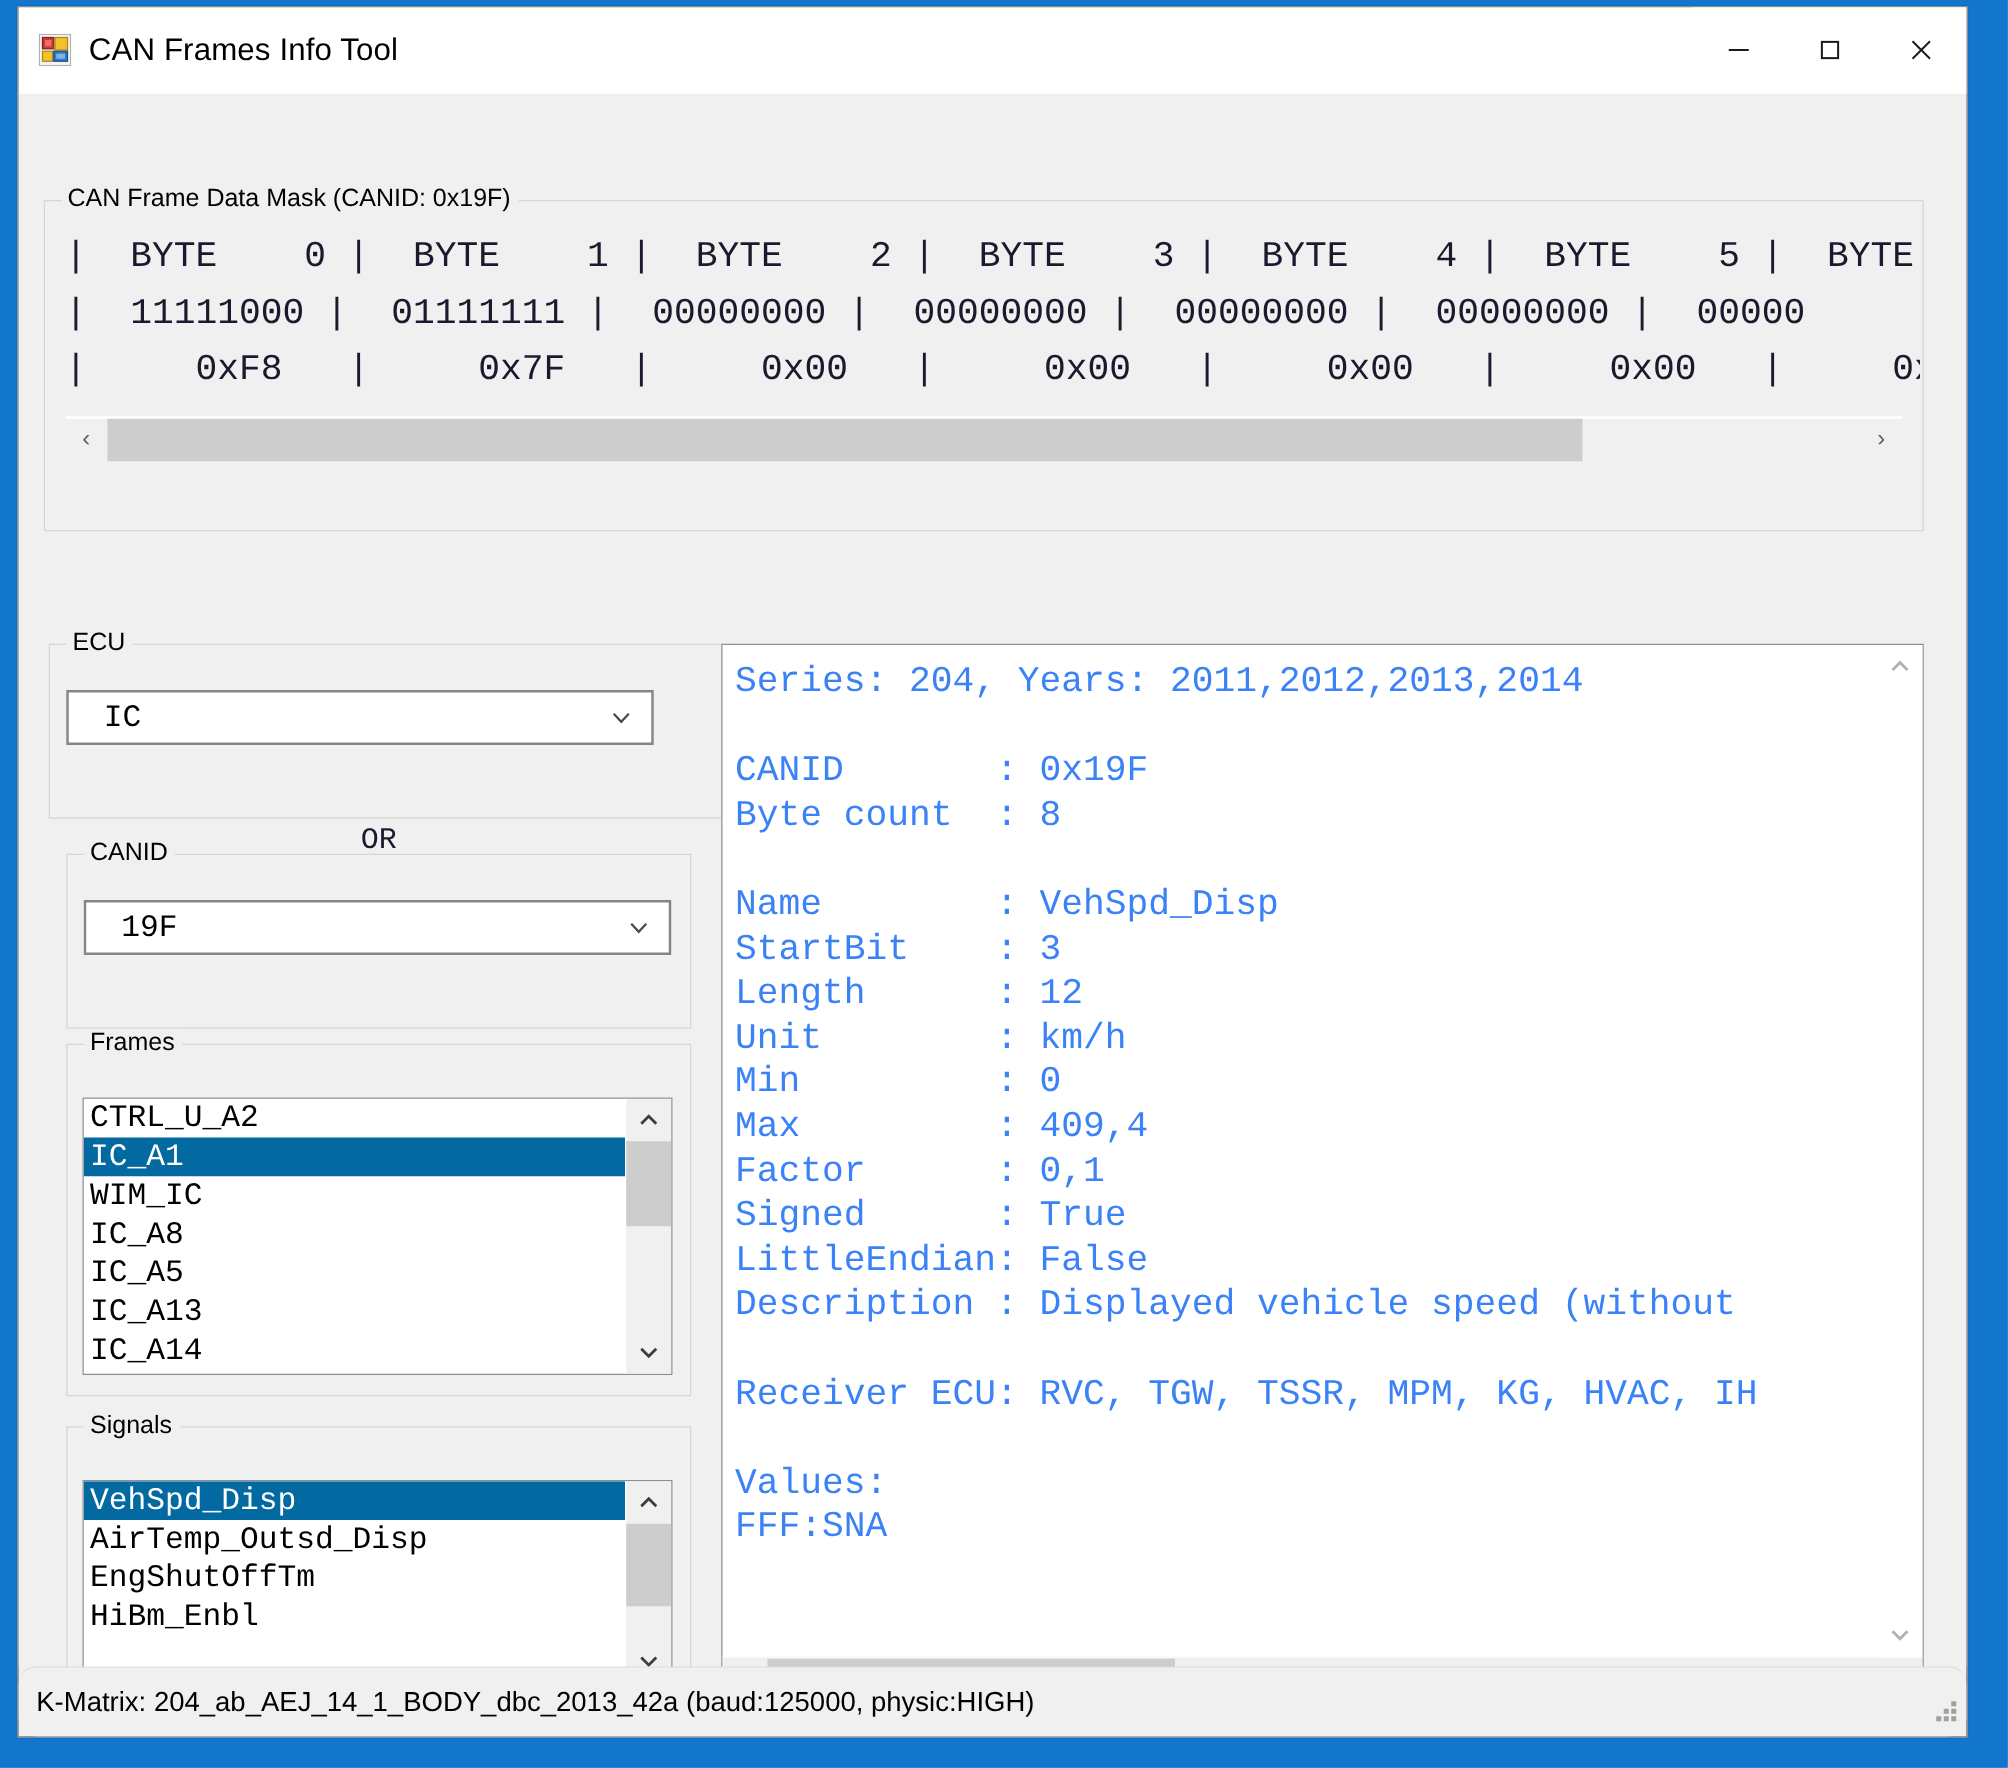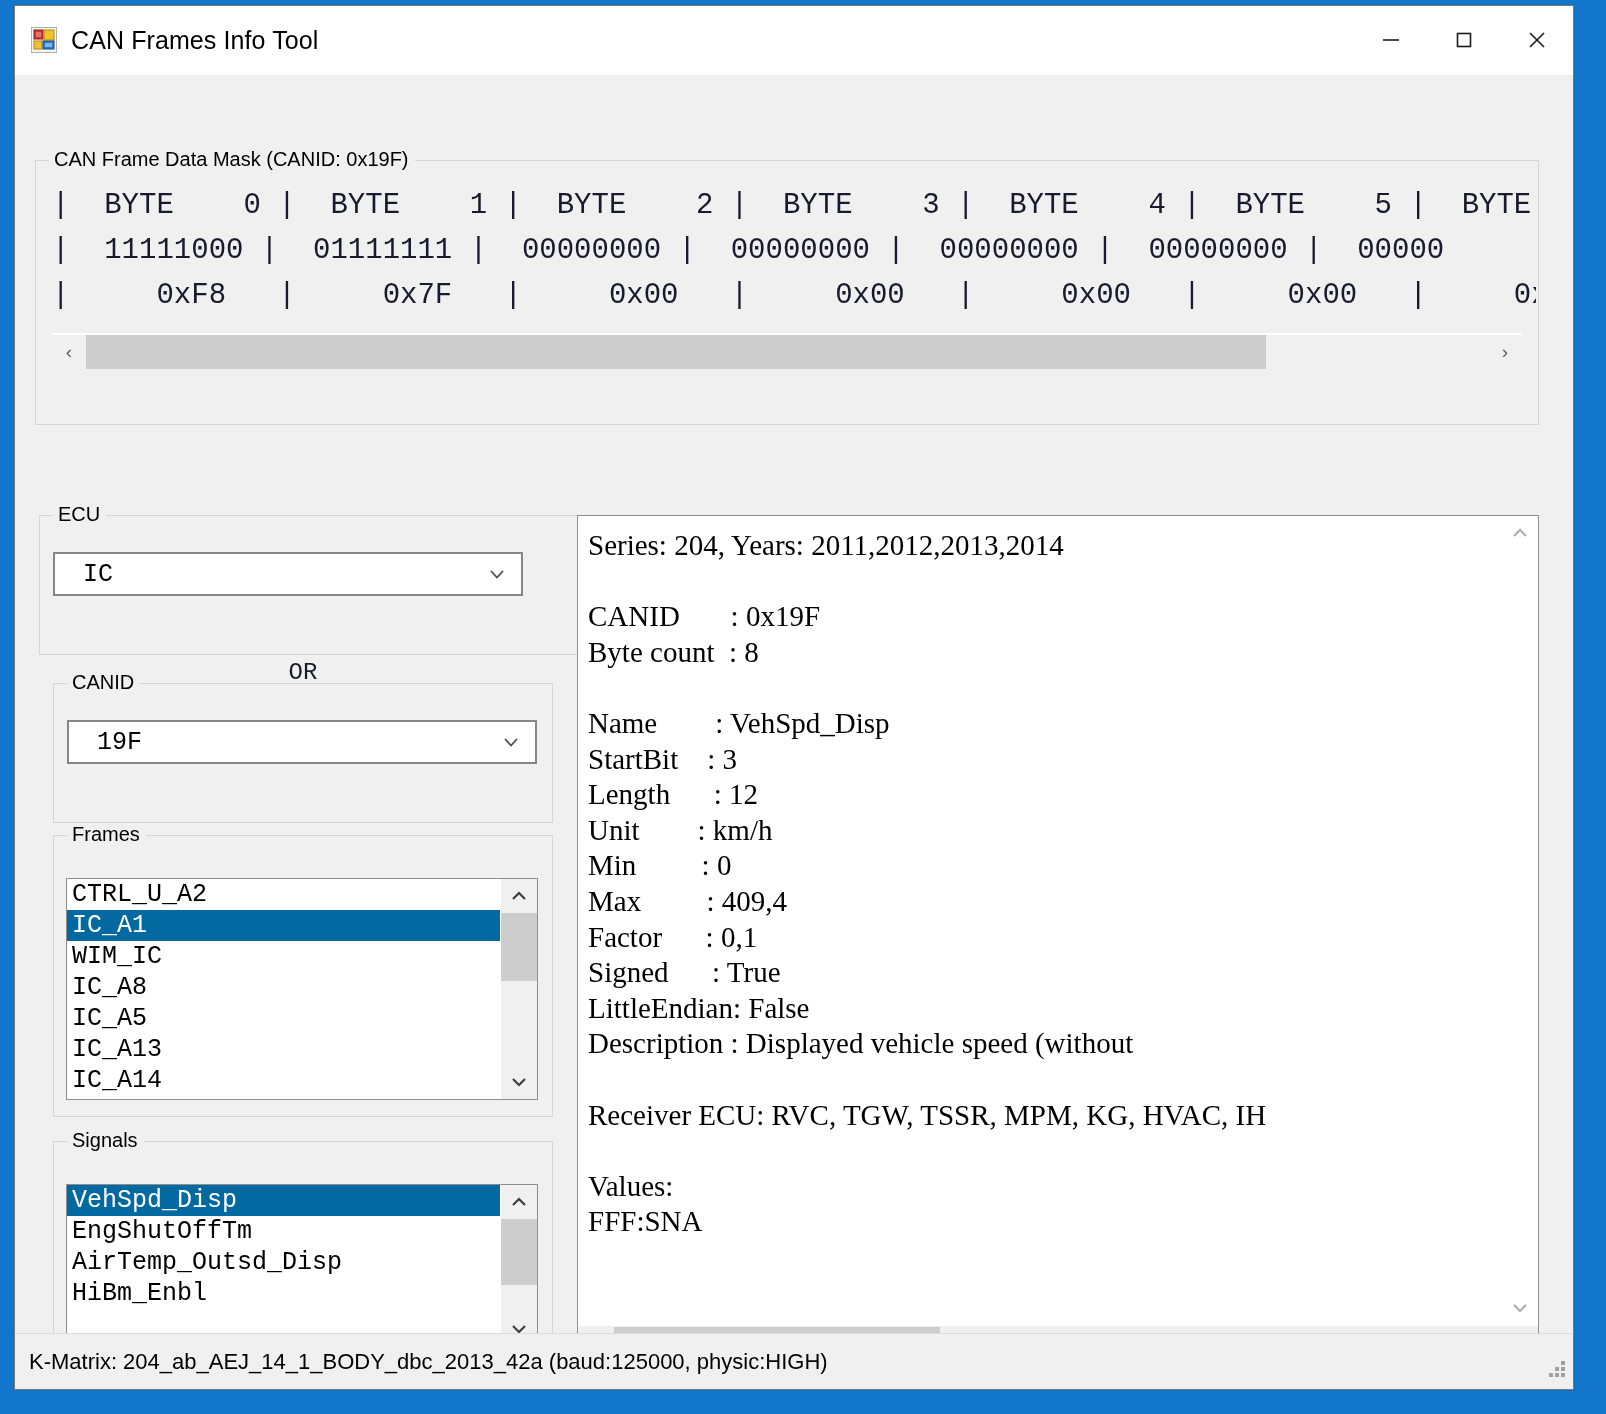--- a/index.html
+++ b/index.html
@@ -214,24 +214,24 @@
     width: 962px; height: 848px;
     background: #fff;
     border: 1px solid #8e8e8e;
     box-sizing: border-box;
     display: flex; flex-direction: column;
     overflow: hidden;
   }
   #detail-row { flex: 1 1 auto; display: flex; min-height: 0; }
   #detail-text {
     flex: 1 1 auto;
-    font-family: Liberation Serif, serif;
+    font-family: Liberation Mono, monospace;
     font-size: 29px;
     line-height: 35.6px;
-    color: #000000;
+    color: #3b82f6;
     white-space: pre;
     padding: 12px 0 0 10px;
     overflow: hidden;
   }
   #detail-vsb {
     width: 36px; flex: 0 0 auto;
     background: #fff;
     position: relative;
   }
   #detail-hsb {
@@ -243,20 +243,21 @@
   #detail-hsb .hsb-arrow { width: 36px; height: 36px; }
   #detail-hsb .hsb-thumb { height: 36px; }
   
   #statusbar {
     flex: 0 0 auto;
     height: 55px;
     background: #f0f0f0;
     border-top: 1px solid #dcdcdc;
     display: flex; align-items: center;
     position: relative;
+    border-radius: 14px;
   }
   #status-text {
     font-size: 22px;
     color: #000;
     padding-left: 14px;
     white-space: nowrap;
   }
   #grip {
     position: absolute; right: 8px; bottom: 6px;
     width: 22px; height: 22px;
@@ -374,22 +375,22 @@
           </span>
         </div>
       </div>
     </div>
 
     <div class="groupbox" id="gb-signals">
       <div class="gb-label">Signals</div>
       <div class="listbox" id="lb-signals">
         <div class="lb-items" id="signals-items">
             <div class="lb-item selected">VehSpd_Disp</div>
+            <div class="lb-item">AirTemp_Outsd_Disp</div>
             <div class="lb-item">EngShutOffTm</div>
-            <div class="lb-item">AirTemp_Outsd_Disp</div>
             <div class="lb-item">HiBm_Enbl</div>
           </div>
         <div class="vsb">
           <span class="vsb-arrow up">
             <svg width="18" height="12" viewBox="0 0 18 12">
                 <polyline points="3,9 9,3 15,9" fill="none" stroke="#3d3d3d" stroke-width="2.2"></polyline>
               </svg>
           </span>
           <span class="vsb-thumb" style="top:34px;height:66px"></span>
           <span class="vsb-arrow down">

